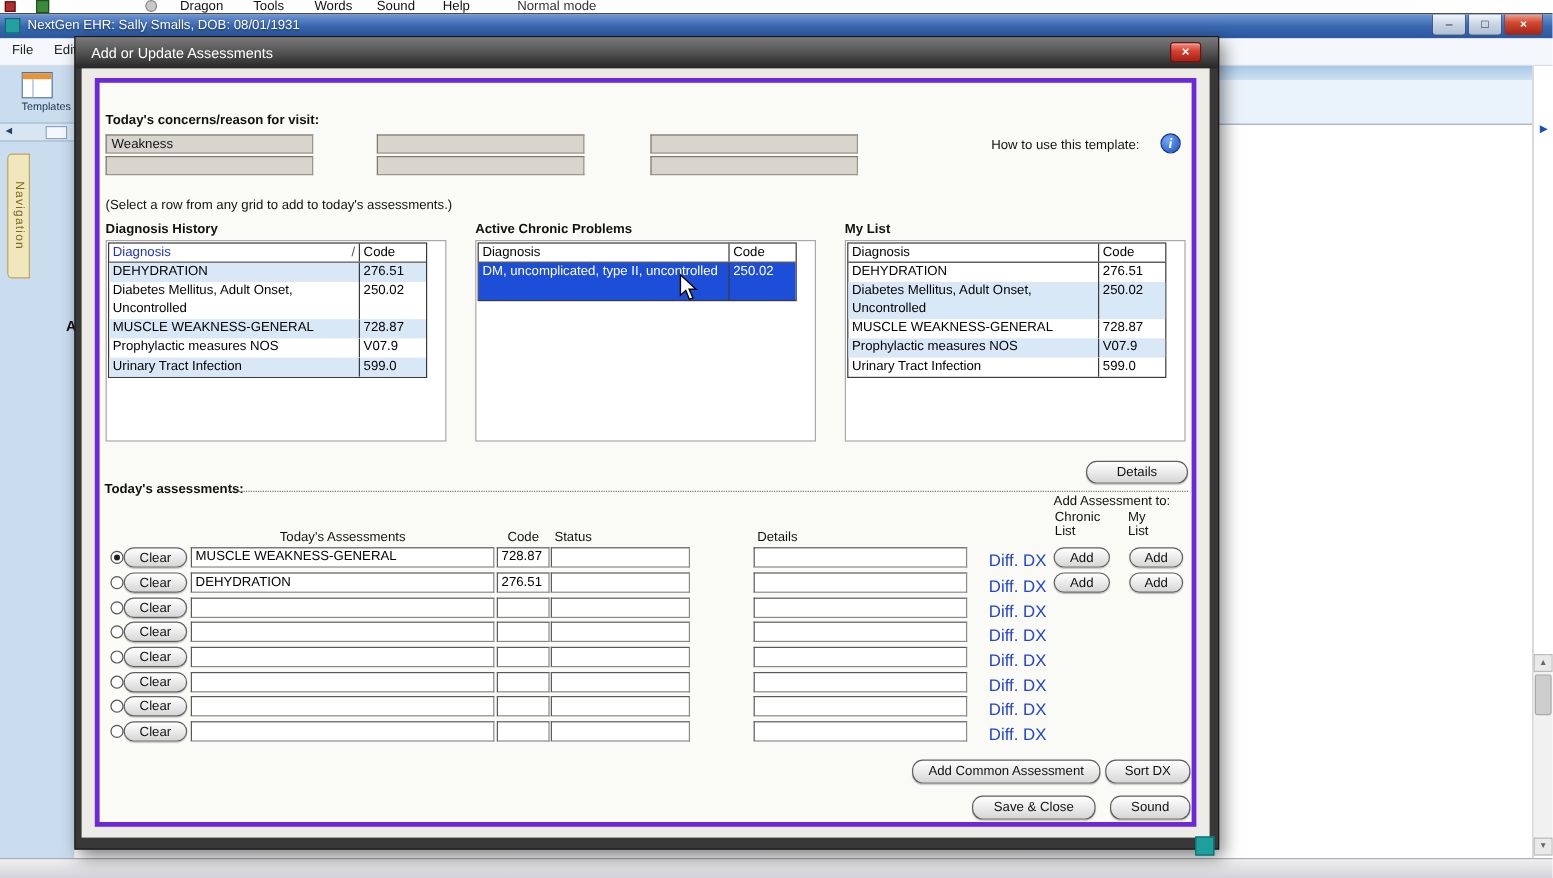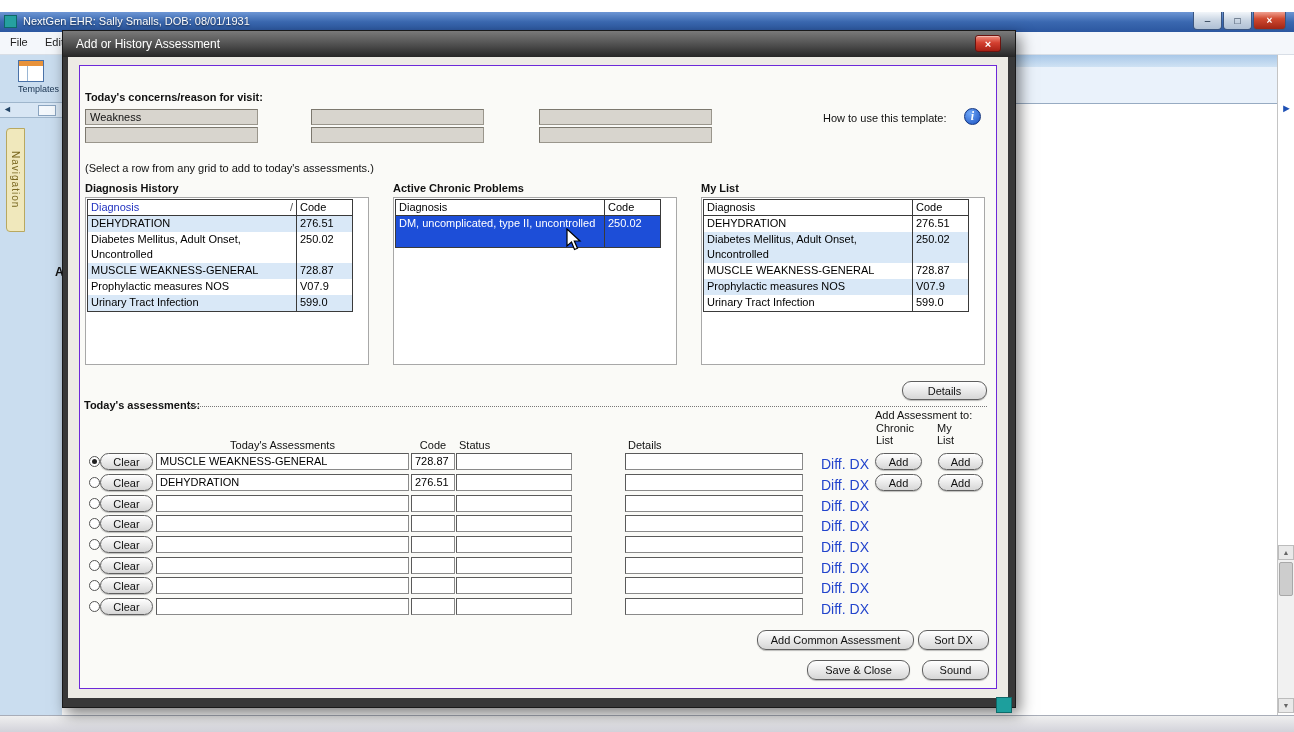--- a/index.html
+++ b/index.html
@@ -58,21 +58,21 @@
   
   .statusbar{position:absolute;left:0;top:715px;width:1294px;height:17px;background:linear-gradient(#EFEFEF,#D2D2DA);border-top:1px solid #A8ADB8}
   .teal-box{position:absolute;left:996px;top:697px;width:16px;height:16px;background:#1D9F9D;border:1px solid #0E6B6A;z-index:30}
 
   
   .dialog{position:absolute;left:62px;top:30px;width:954px;height:678px;background:#383838;border:1px solid #1a1a1a;box-shadow:4px 6px 14px rgba(0,0,0,.5);z-index:10}
   .dlg-titlebar{position:absolute;left:0;top:0;right:0;height:26px;background:linear-gradient(#7a7a7a,#565656 45%,#262626)}
   .dlg-title{position:absolute;left:13px;top:6px;color:#fff;font-size:12px;white-space:nowrap}
   .dlg-close{position:absolute;right:14px;top:4px;width:26px;height:17px;border-radius:3px;border:1px solid #6b1410;background:linear-gradient(#f09080,#d44030 45%,#a82015);color:#fff;font-size:11px;font-weight:bold;display:flex;align-items:center;justify-content:center;box-shadow:inset 0 1px 0 rgba(255,255,255,.4)}
   .dlg-body{position:absolute;left:5px;right:7px;top:26px;bottom:9px;background:#EDEBE5}
-  .dlg-panel{position:absolute;left:11px;top:8px;right:11px;bottom:9px;background:#FAFAF7;border:1px solid #6d28d9}
+  .dlg-panel{position:absolute;left:11px;top:8px;right:11px;bottom:9px;background:#FAFAF7;border:4px solid #6d28d9}
 
   .lbl{position:absolute;font-size:11px;color:#111;white-space:nowrap}
   .bold{font-weight:bold}
   .cbox{position:absolute;width:173px;height:16px;background:#D8D5CE;border:1px solid #9a968c;border-top-color:#7c786e;border-left-color:#7c786e;font-size:11px;line-height:14px;padding:0 4px;color:#111;overflow:hidden}
   .info-icon{position:absolute;left:884px;top:42px;width:17px;height:17px;border-radius:50%;background:radial-gradient(circle at 35% 30%,#6FA8F8,#1A50C0);border:1px solid #10337F;color:#fff;font-family:"Liberation Serif","DejaVu Serif",serif;font-style:italic;font-weight:bold;font-size:12px;display:flex;align-items:center;justify-content:center}
 
   .grid-panel{position:absolute;top:131px;width:284px;height:168px;background:#fff;border:1px solid #A8A8A8}
   .gtable{position:absolute;left:1px;top:1px;width:266px;border:1px solid #3a3a3a;background:#fff}
   .ghead,.grow{display:flex}
   .ghead{height:16px;border-bottom:1px solid #3a3a3a}
@@ -106,20 +106,31 @@
   .a1{left:795px;width:47px}
   .a2{left:858px;width:45px}
 
   .cursor{position:absolute;left:566px;top:228px;z-index:99}
 </style>
 </head>
 <body>
 
 <div class="screen">
 
+  <div class="dragon-bar">
+    <span class="di-red"></span>
+    <span class="di-green"></span>
+    <span class="di-circ"></span>
+    <span class="dbar-item" style="left:150px">Dragon</span>
+    <span class="dbar-item" style="left:211px">Tools</span>
+    <span class="dbar-item" style="left:262px">Words</span>
+    <span class="dbar-item" style="left:314px">Sound</span>
+    <span class="dbar-item" style="left:369px">Help</span>
+    <span class="dbar-item" style="left:431px;color:#333">Normal mode</span>
+  </div>
 
   <div class="titlebar">
     <span class="app-icon"></span>
     <span class="title-text">NextGen EHR: Sally Smalls, DOB: 08/01/1931</span>
     <div class="win-btns">
       <div class="wbtn">
           <span>–</span>
         </div>
       <div class="wbtn">
           <span>□</span>
@@ -162,21 +173,21 @@
     <div class="sb-up"><span>▲</span></div>
     <div class="sb-thumb"></div>
     <div class="sb-down"><span>▼</span></div>
   </div>
 
   <div class="statusbar"></div>
   <div class="teal-box"></div>
 
   <div class="dialog">
     <div class="dlg-titlebar">
-      <span class="dlg-title">Add or History Assessment</span>
+      <span class="dlg-title">Add or Update Assessments</span>
       <div class="dlg-close">
           <span>×</span>
         </div>
     </div>
     <div class="dlg-body">
       <div class="dlg-panel">
 
         <div class="lbl bold" style="left:5px;top:25px">Today's concerns/reason for visit:</div>
 
         <div class="cbox" style="left:5px;top:43px">Weakness</div>

